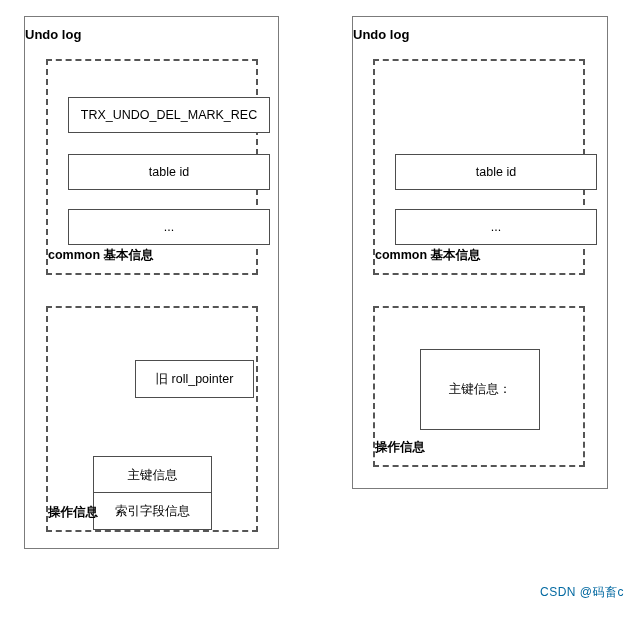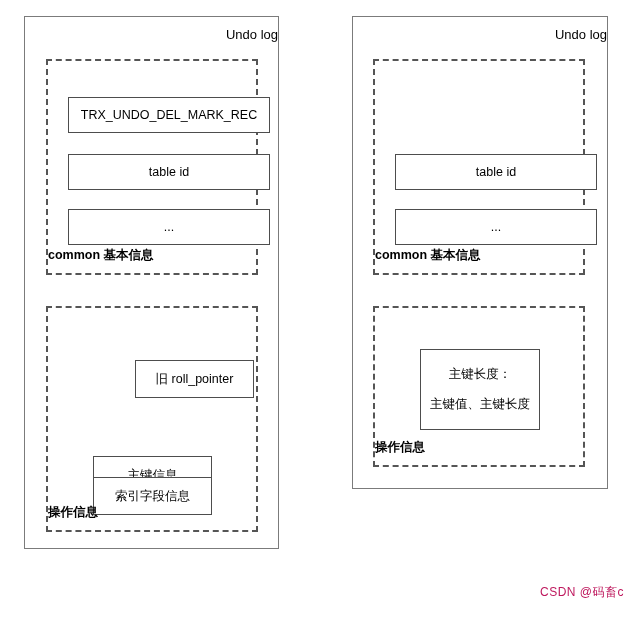--- a/index.html
+++ b/index.html
@@ -29,23 +29,23 @@
     box-sizing: border-box;
   }
   #panel-left  { left: 24px;  top: 16px; width: 255px; height: 533px; }
   #panel-right { left: 352px; top: 16px; width: 256px; height: 473px; }
 
   .panel-title {
     position: absolute;
     left: 0;
     top: 10px;
     width: 100%;
-    text-align: right;
+    text-align: left;
     font-size: 13px;
-    font-weight: normal;
+    font-weight: bold;
     letter-spacing: 0px;
   }
 
   
   .group {
     position: absolute;
     border: 2px dashed #555555;
     background: transparent;
     box-sizing: border-box;
   }
@@ -91,35 +91,35 @@
   .field.multi .line + .line { margin-top: 13px; }
 
   
   #f-left-trx    { top: 36px;  }
   #f-left-table  { top: 93px;  }
   #f-left-dots   { top: 148px; }
   
   #f-left-trxid  { top: 24px;  }
   #f-left-roll   { top: 52px; margin-left: 42px;  }
   #f-left-pk     { top: 136px; margin-top: 12px; }
-  #f-left-idx    { top: 169px; }
+  #f-left-idx    { top: 184px; }
   
   #f-right-trx   { top: 36px;  }
   #f-right-table { top: 93px;  }
   #f-right-dots  { top: 148px; }
   
   #f-right-pkinfo{ top: 41px; left: 45px; }
 
   
   .watermark {
     position: absolute;
     right: 12px;
     bottom: 16px;
     font-size: 12px;
-    color: #be185d;
+    color: #0369a1;
     letter-spacing: 0.5px;
     white-space: nowrap;
   }
 </style>
 </head>
 <body>
 
 <div class="canvas">
 
   <div class="panel" id="panel-left">
@@ -144,22 +144,21 @@
     <div class="panel-title">Undo log</div>
 
     <div class="group" id="group-right-common">
       <div class="field wide" id="f-right-table">table id</div>
       <div class="field wide" id="f-right-dots">...</div>
       <div class="group-label">common 基本信息</div>
     </div>
 
     <div class="group" id="group-right-op">
       <div class="field multi" id="f-right-pkinfo">
-        <span class="line">主键长度：</span>
-        <span class="line">主键值、主键长度</span>
+        <span class="line">主键信息：</span>
       </div>
       <div class="group-label">操作信息</div>
     </div>
   </div>
 
   <div class="watermark">CSDN @码畜c</div>
 
 </div>
 
 </body></html>

